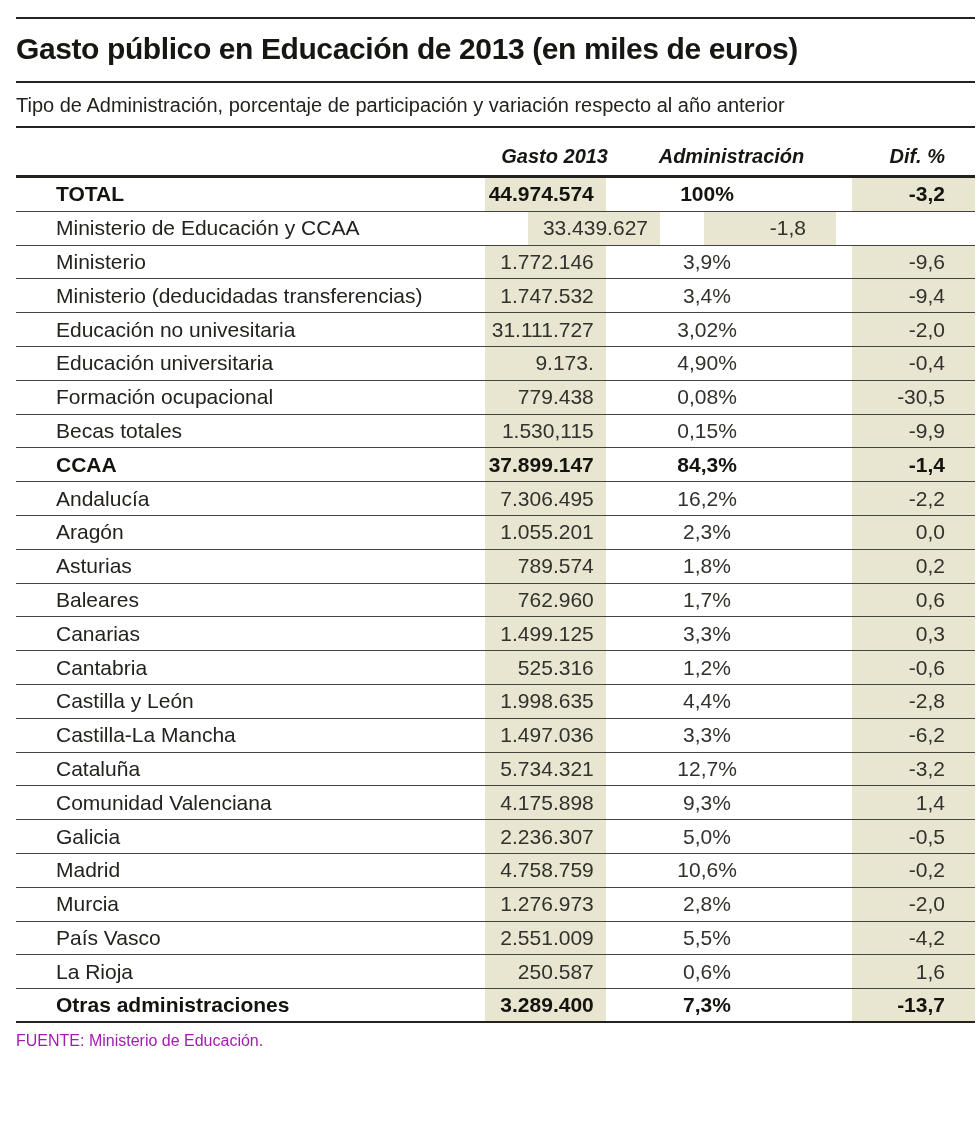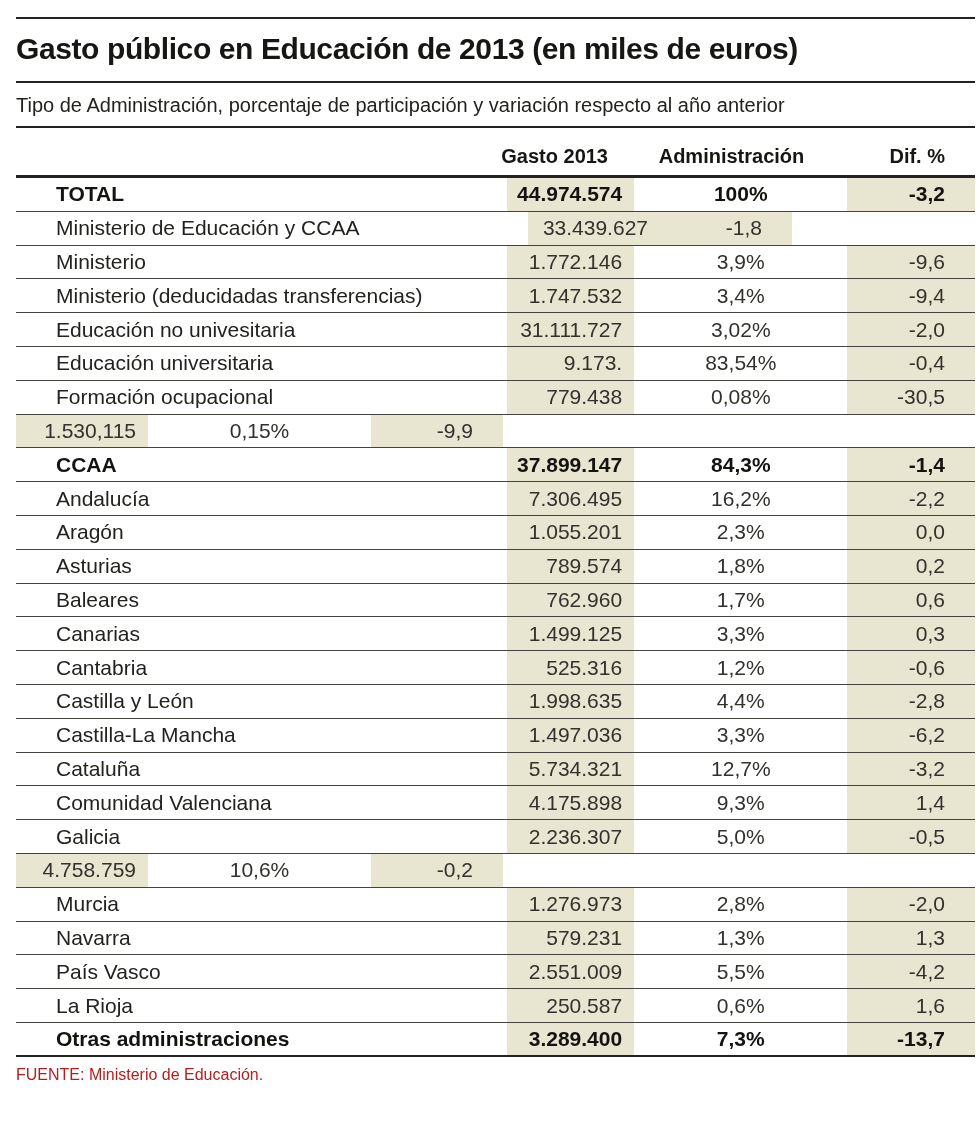--- a/index.html
+++ b/index.html
@@ -10,40 +10,40 @@
 
   .rule-top   { margin-top:17px; border-top:2px solid var(--rule-dark,#23221e); }
   .rule       { border-top:2px solid var(--rule-dark,#23221e); }
 
   .title { font-size:30px; font-weight:bold; letter-spacing:-0.4px;
            padding:12px 0 14px 0; line-height:36px; color:#171613; }
   .subtitle { font-size:20px; line-height:26px; padding:9px 0 8px 0; color:#23221e; }
 
   .thead { display:flex; height:50px; align-items:flex-end; padding-bottom:7px;
            border-bottom:3px solid var(--rule-dark,#23221e);
-           font-weight:bold; font-size:20px; color:#171613; }
+           font-weight:bold; font-size:20px; color:#171613;font-style:italic; }
 
   .col-label { width:472px; }
   .col-gasto { width:132px; text-align:right; padding-right:12px; }
   .col-part  { width:223px; text-align:center; }
   .col-dif   { width:132px; text-align:right; padding-right:30px; }
 
   .row { display:flex; height:33.8px; border-bottom:1.5px solid var(--rule-light,#45433e);
          font-size:21px; color:#32312d; }
   .row > div { display:flex; align-items:center; }
   .row .col-label { color:#23221e;margin-left:40px; }
   .row .col-gasto { justify-content:flex-end; }
   .row .col-part  { justify-content:center; }
-  .row .col-dif   { justify-content:flex-end; }
+  .row .col-dif   { justify-content:flex-end;margin-left:44px; }
   .cell-band { background:var(--band,#e8e5d0); height:100%; }
   .row.bold { font-weight:bold; }
   .row.bold > div { color:#14130f; }
   .row:last-child { border-bottom:2.5px solid var(--rule-dark,#23221e); }
 
-  .source { font-size:16px; padding-top:9px; color:#b91c1c; }
+  .source { font-size:16px; padding-top:9px; color:#a21caf; }
 </style>
 </head>
 <body>
 
 <div class="page">
   <div class="content">
 
     <div class="rule-top"></div>
 
     <h1 class="title">Gasto público en Educación de 2013 (en miles de euros)</h1>
@@ -87,30 +87,31 @@
         </div>
         <div class="row">
           <div class="col-label">Educación no univesitaria</div>
           <div class="col-gasto cell-band">31.111.727</div>
           <div class="col-part">3,02%</div>
           <div class="col-dif cell-band">-2,0</div>
         </div>
         <div class="row">
           <div class="col-label">Educación universitaria</div>
           <div class="col-gasto cell-band">9.173.</div>
-          <div class="col-part">83,54%</div>
+          <div class="col-part">4,90%</div>
           <div class="col-dif cell-band">-0,4</div>
         </div>
         <div class="row">
           <div class="col-label">Formación ocupacional</div>
           <div class="col-gasto cell-band">779.438</div>
           <div class="col-part">0,08%</div>
           <div class="col-dif cell-band">-30,5</div>
         </div>
         <div class="row">
+          <div class="col-label">Becas totales</div>
           <div class="col-gasto cell-band">1.530,115</div>
           <div class="col-part">0,15%</div>
           <div class="col-dif cell-band">-9,9</div>
         </div>
         <div class="row bold">
           <div class="col-label">CCAA</div>
           <div class="col-gasto cell-band">37.899.147</div>
           <div class="col-part">84,3%</div>
           <div class="col-dif cell-band">-1,4</div>
         </div>
@@ -174,35 +175,30 @@
           <div class="col-part">9,3%</div>
           <div class="col-dif cell-band">1,4</div>
         </div>
         <div class="row">
           <div class="col-label">Galicia</div>
           <div class="col-gasto cell-band">2.236.307</div>
           <div class="col-part">5,0%</div>
           <div class="col-dif cell-band">-0,5</div>
         </div>
         <div class="row">
+          <div class="col-label">Madrid</div>
           <div class="col-gasto cell-band">4.758.759</div>
           <div class="col-part">10,6%</div>
           <div class="col-dif cell-band">-0,2</div>
         </div>
         <div class="row">
           <div class="col-label">Murcia</div>
           <div class="col-gasto cell-band">1.276.973</div>
           <div class="col-part">2,8%</div>
           <div class="col-dif cell-band">-2,0</div>
-        </div>
-        <div class="row">
-          <div class="col-label">Navarra</div>
-          <div class="col-gasto cell-band">579.231</div>
-          <div class="col-part">1,3%</div>
-          <div class="col-dif cell-band">1,3</div>
         </div>
         <div class="row">
           <div class="col-label">País Vasco</div>
           <div class="col-gasto cell-band">2.551.009</div>
           <div class="col-part">5,5%</div>
           <div class="col-dif cell-band">-4,2</div>
         </div>
         <div class="row">
           <div class="col-label">La Rioja</div>
           <div class="col-gasto cell-band">250.587</div>

